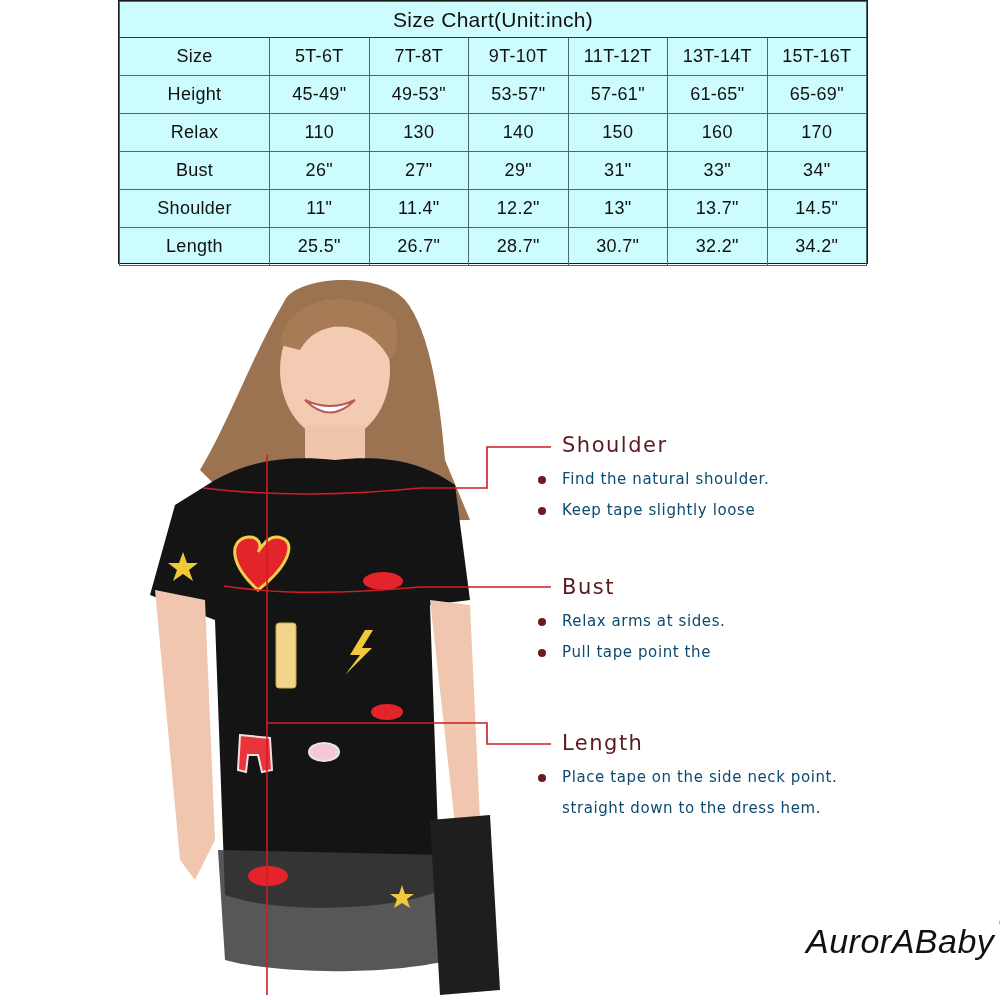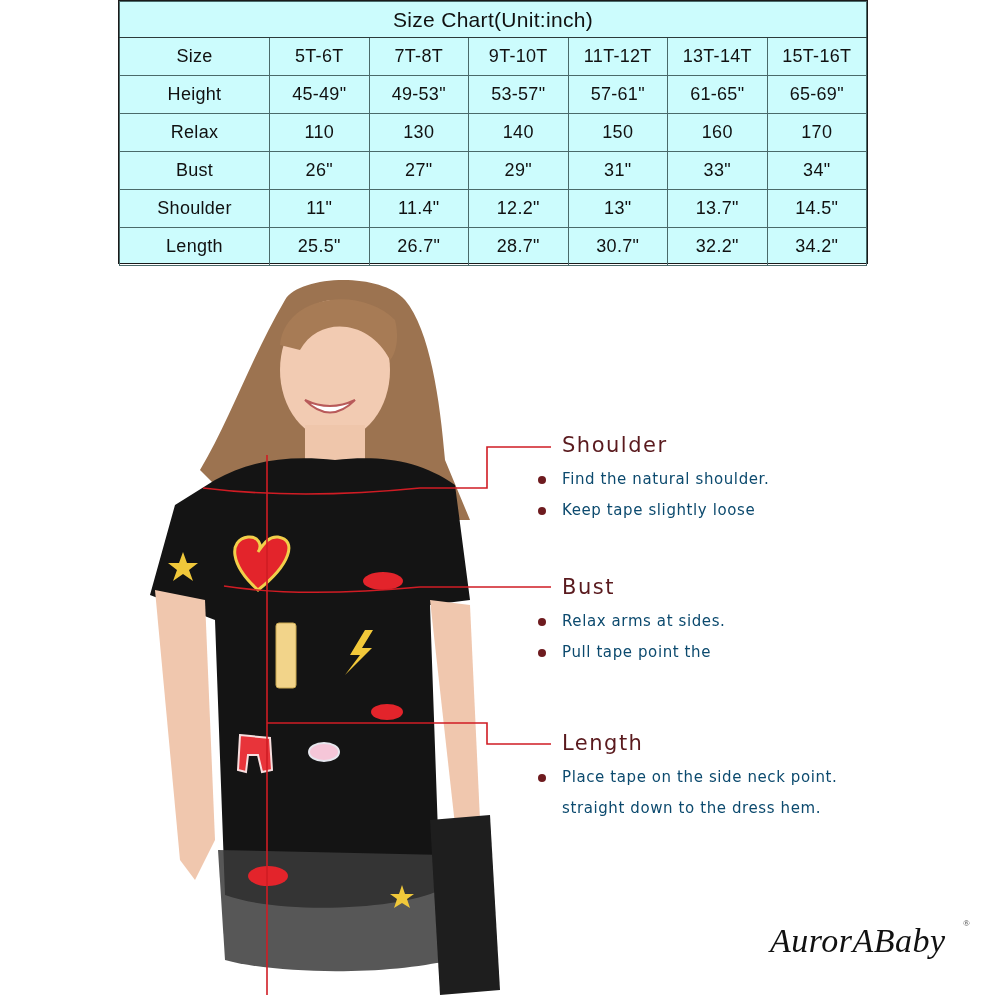--- a/index.html
+++ b/index.html
@@ -40,21 +40,21 @@
       position: absolute; left: 3px; top: 12px; width: 8px; height: 8px; border-radius: 50%;
       background: #6e1b1f;
     }
     .guide li.cont { padding-left: 27px; }
     .sec-shoulder { top: 430px; }
     .sec-bust { top: 572px; }
     .sec-length { top: 728px; }
 
     
     .logo {
-      position: absolute; left: 770px; top: 922px; font-family: Liberation Serif, serif;
+      position: absolute; left: 806px; top: 922px; font-family: Liberation Sans, sans-serif;
       font-style: italic; font-size: 34px; color: #111; letter-spacing: 0.5px;
     }
     .logo .reg { position: absolute; left: 193px; top: -4px; font-size: 9px; font-style: normal; color: #444; }
   </style>
 </head>
 <body>
 
 <div class="size-chart">
   <table>
     <colgroup>

